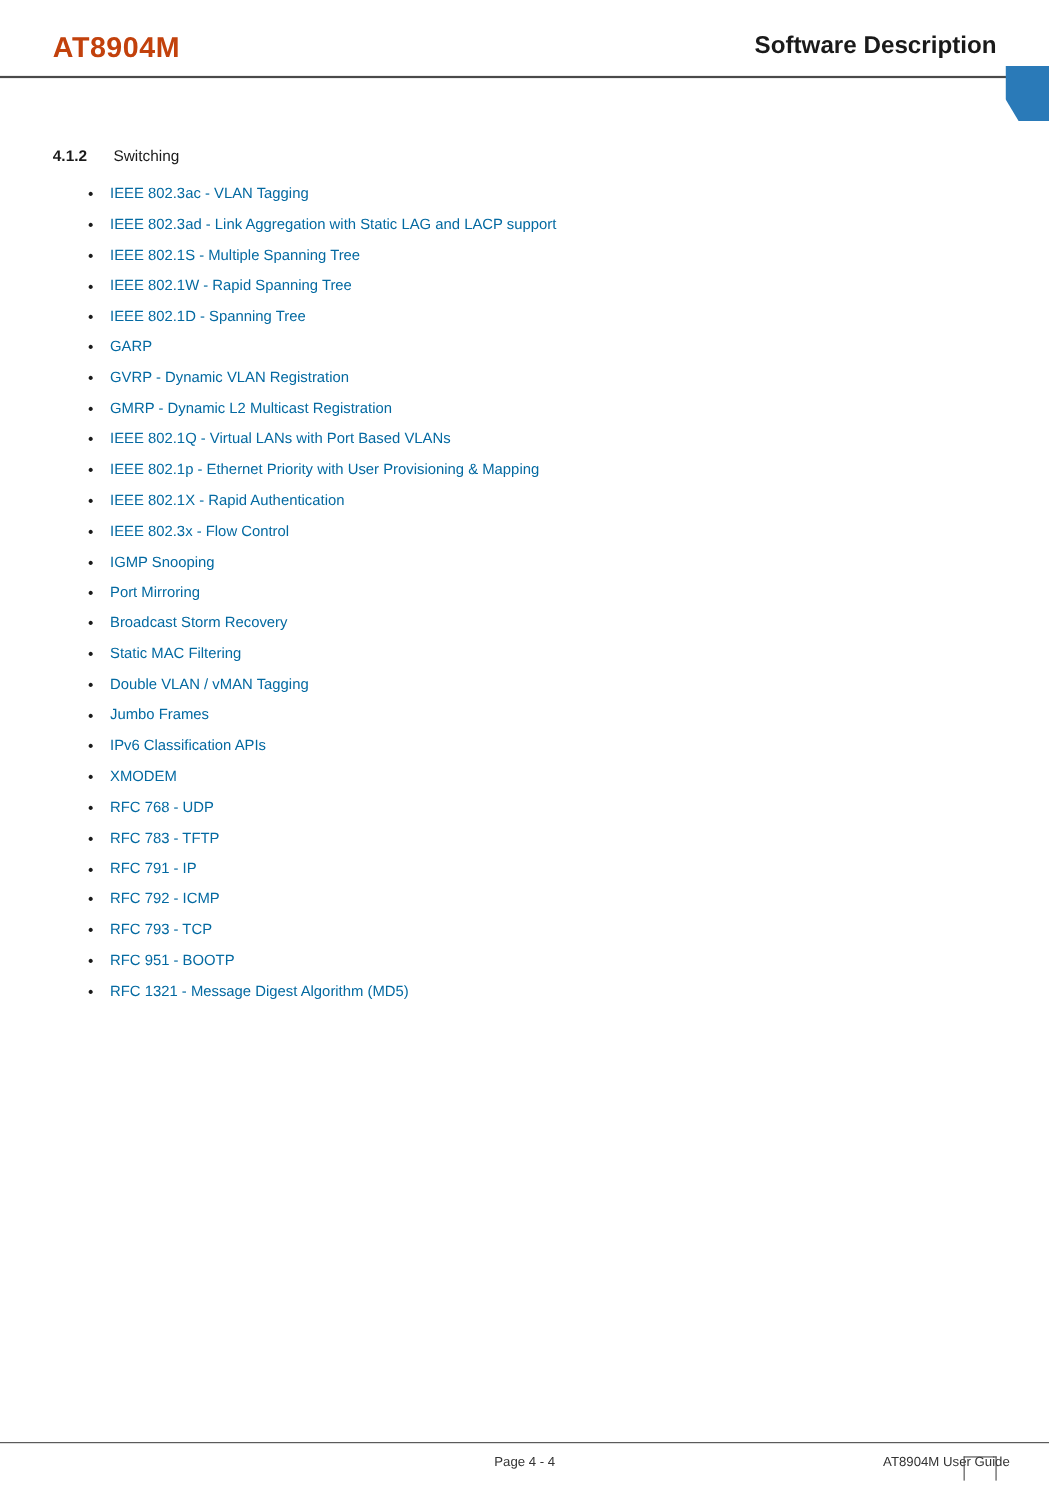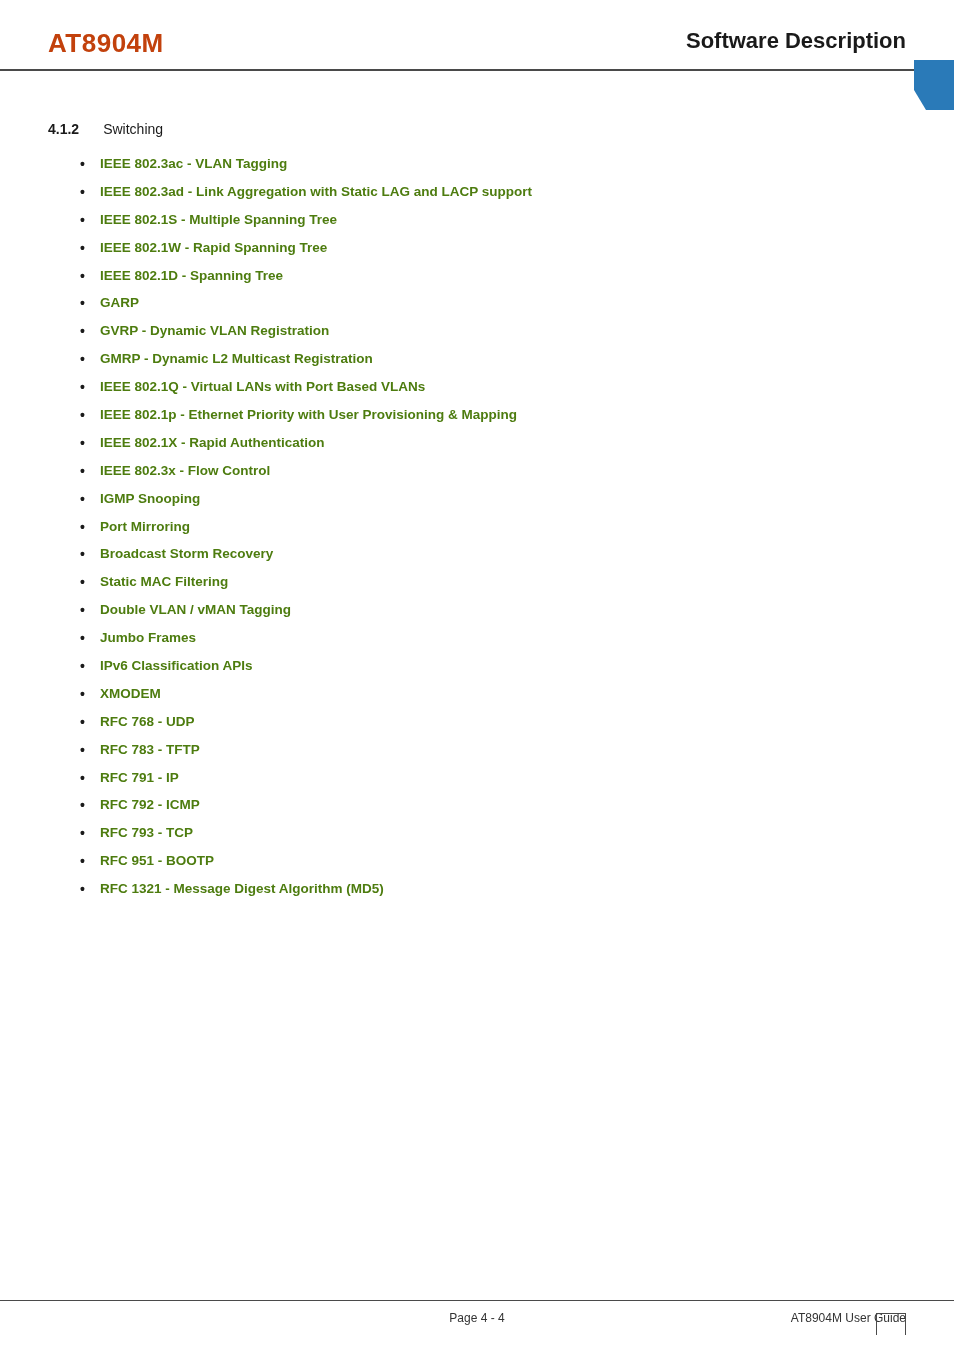--- a/index.html
+++ b/index.html
@@ -61,20 +61,21 @@
     .corner-decoration-shape {
       width: 40px;
       height: 50px;
       background: #2a7ab8;
       clip-path: polygon(0 0, 100% 0, 100% 100%, 30% 100%, 0 60%);
     }
 
     
     .main-content {
       padding: 40px 48px 60px 48px;
+      margin-top: 12px;
     }
 
     
     .section-heading {
       display: flex;
       align-items: baseline;
       margin-bottom: 18px;
       margin-top: 10px;
     }
 
@@ -96,42 +97,41 @@
       list-style: none;
       padding-left: 32px;
       margin: 0;
     }
 
     .bullet-list li {
       position: relative;
       padding-left: 20px;
       margin-bottom: 9px;
       font-size: 13.5px;
-      color: #4d7c0f;
+      color: #0369a1;
       line-height: 1.4;
-      font-weight: bold;
     }
 
     .bullet-list li::before {
       content: '•';
       position: absolute;
       left: 0;
       top: 0;
       font-size: 14px;
       color: #1a1a1a;
     }
 
     
     .footer {
       position: absolute;
-      bottom: 16px;
+      bottom: 5px;
       left: 0;
       right: 0;
       border-top: 1.5px solid #4a4a4a;
-      padding: 10px 48px;
+      padding: 10px 36px;
       display: flex;
       justify-content: center;
       align-items: center;
     }
 
     .footer-center {
       font-size: 12px;
       color: #333;
       position: absolute;
       left: 50%;

